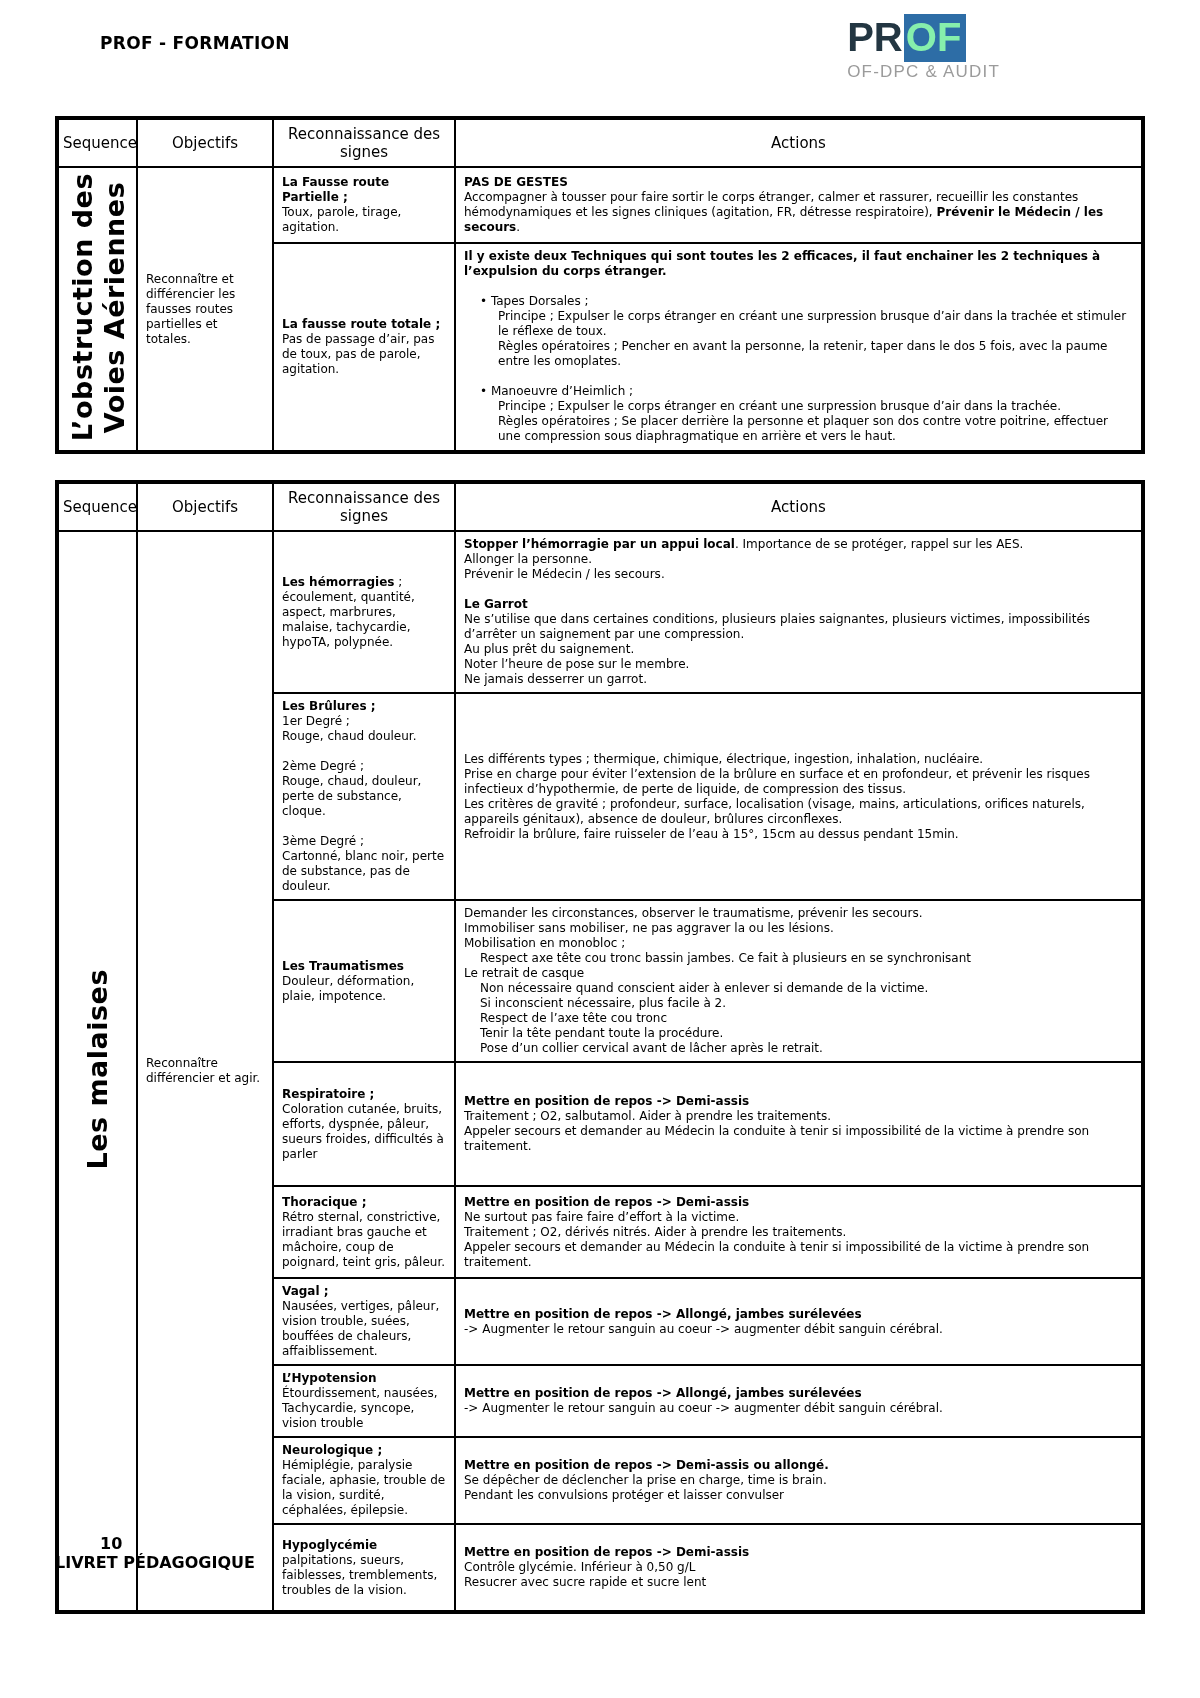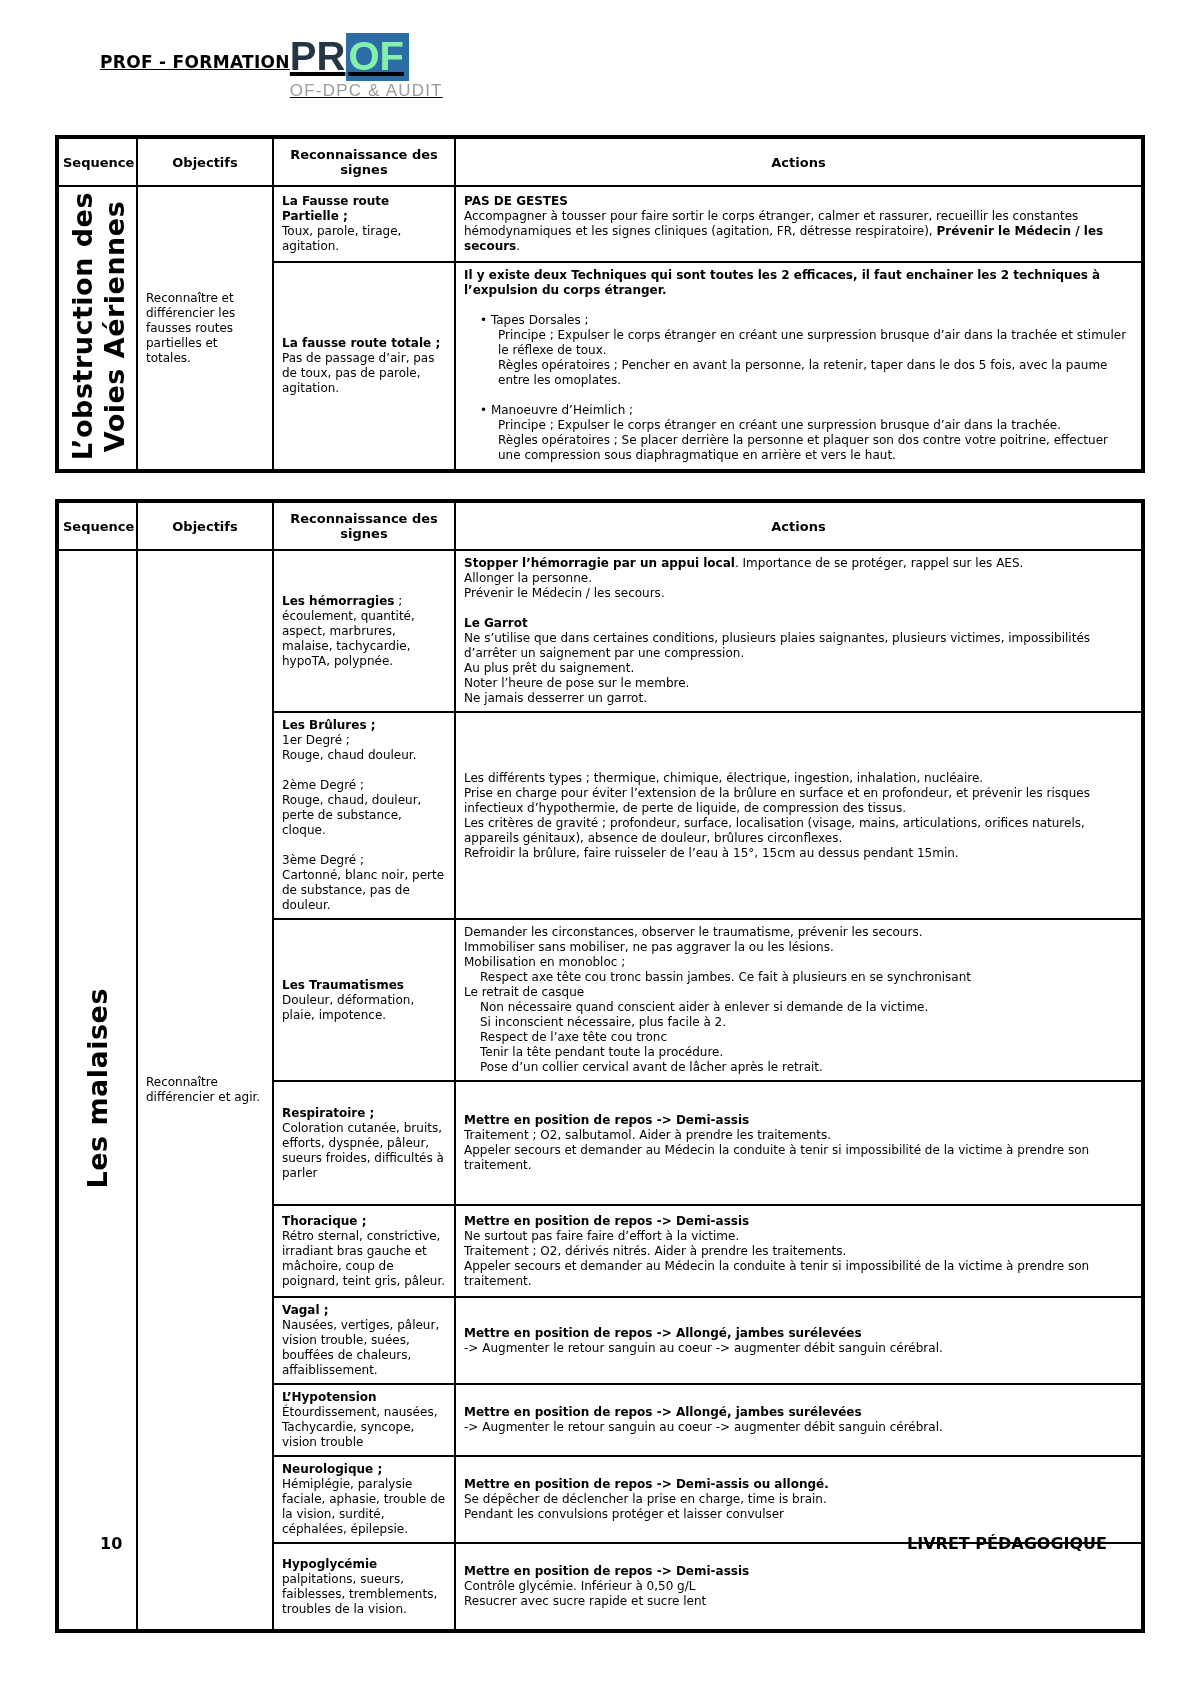--- a/index.html
+++ b/index.html
@@ -4,49 +4,49 @@
 <style>
   html,body { margin:0; padding:0; background:#ffffff; }
   .page {
     position:relative; width:1200px; height:1698px; margin:0 auto;
     background:#ffffff; color:#000;
     font-family:"DejaVu Sans","Liberation Sans",sans-serif;
     overflow:hidden;
   }
 
   
-  .doc-header { display:flex; justify-content:flex-start; align-items:flex-start; padding-top:36px; margin:0 55px;text-decoration:underline; }
+  .doc-header { display:flex; justify-content:space-between; align-items:flex-start; padding-top:17px; margin:0 55px; }
   .header-title { margin-left:45px; padding-top:16px; font-size:17px; font-weight:bold; letter-spacing:0.3px; }
   .logo { margin-right:145px; text-align:left; }
   .logo-word { font-size:40px; font-weight:bold; color:#233642; line-height:1; font-family:"Liberation Sans",sans-serif; }
   .logo-of { background:var(--accent,#2d6da6); color:#86efac; padding:1px 5px 3px 2px; margin-left:1px; }
   .logo-sub { margin-top:5px; color:#9b9b9b; font-size:17px; letter-spacing:1.2px; font-family:"Liberation Sans",sans-serif; }
 
   
   .tables { margin:0 55px; }
   .grid { border-collapse:collapse; table-layout:fixed; width:1090px; border:4px solid #000; }
   .t1 { margin-top:34px; }
   .t2 { margin-top:26px; }
   .grid th, .grid td { border:2px solid #000; }
-  .grid thead th { height:38px; font-size:13px; font-weight:bold; text-align:center; vertical-align:middle; padding:4px; }
+  .grid thead th { height:38px; font-size:15px; font-weight:normal; text-align:center; vertical-align:middle; padding:4px; }
   .grid td { padding:5px 8px; vertical-align:middle; font-size:12px; line-height:15px; }
   .seq-cell { text-align:center; padding:4px; }
   .vtext {
     display:inline-block; writing-mode:vertical-rl; transform:rotate(180deg);
     white-space:pre-line; font-weight:bold; font-size:27px; line-height:1.18;
     letter-spacing:0.5px; text-align:center;
   }
   .obj-cell { font-size:12px; }
   .rich .ln { min-height:15px; }
   .i1 { padding-left:16px; }
   .i2 { padding-left:34px; }
   b { font-weight:bold;margin-top:20px; }
 
   
-  .doc-footer { position:absolute; top:1534px; left:55px; right:55px; display:flex; justify-content:space-between; font-size:16px; font-weight:bold; }
+  .doc-footer { position:absolute; top:1534px; left:55px; right:55px; display:flex; justify-content:flex-end; font-size:16px; font-weight:bold;flex-direction:column; }
   .footer-page { margin-left:45px; }
   .footer-title { margin-right:38px; }
 </style>
 </head>
 <body>
 
 <div class="page">
 
   <div class="doc-header">
     <div class="header-title">PROF - FORMATION</div>

